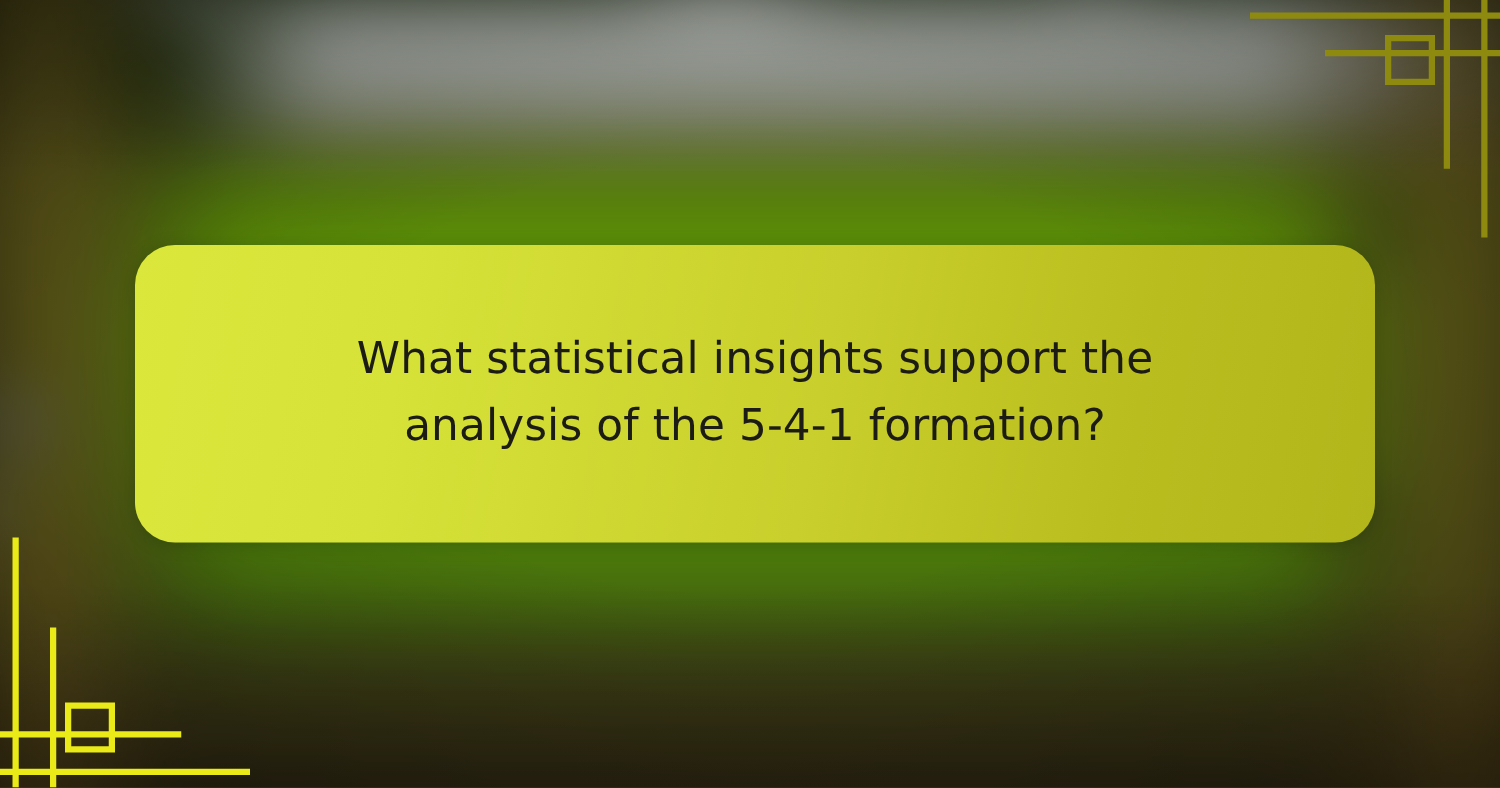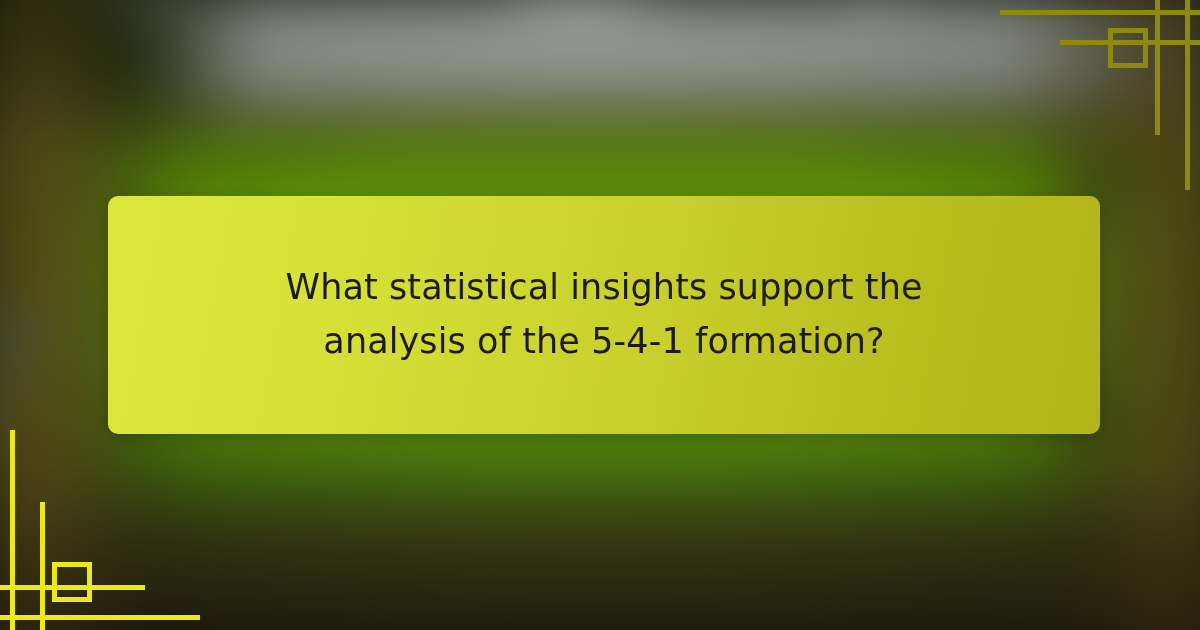--- a/index.html
+++ b/index.html
@@ -150,21 +150,21 @@
   .corner-bl .box {
     bottom:28px; left:52px; width:40px; height:40px;
     border:5px solid #e9ea17; background:transparent;
   }
 
   
   .card {
     position:absolute;
     left:108px; top:196px;
     width:992px; height:238px;
-    border-radius:10px;
+    border-radius:32px;
     background:linear-gradient(100deg, #dbe73b 0%, #d6e238 22%, #c9cf2c 55%, #b9bd1e 80%, #b2b61a 100%);
     box-shadow:0 2px 14px rgba(0,0,0,0.18);
     display:flex; align-items:center; justify-content:center;
     padding:0 64px;
   }
   .card-question {
     font-family:"DejaVu Sans", sans-serif;
     font-size:35px;
     font-weight:400;
     line-height:1.54;

